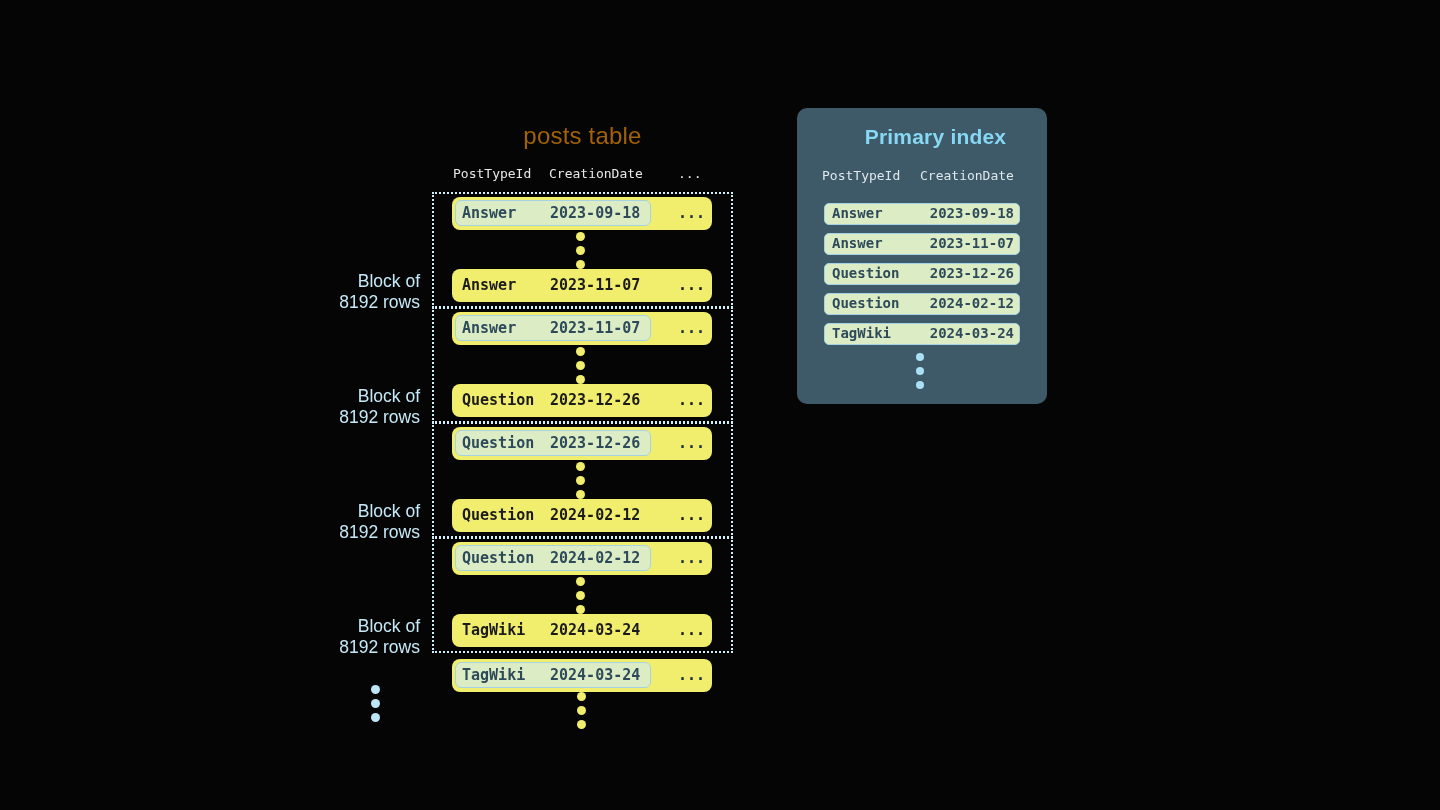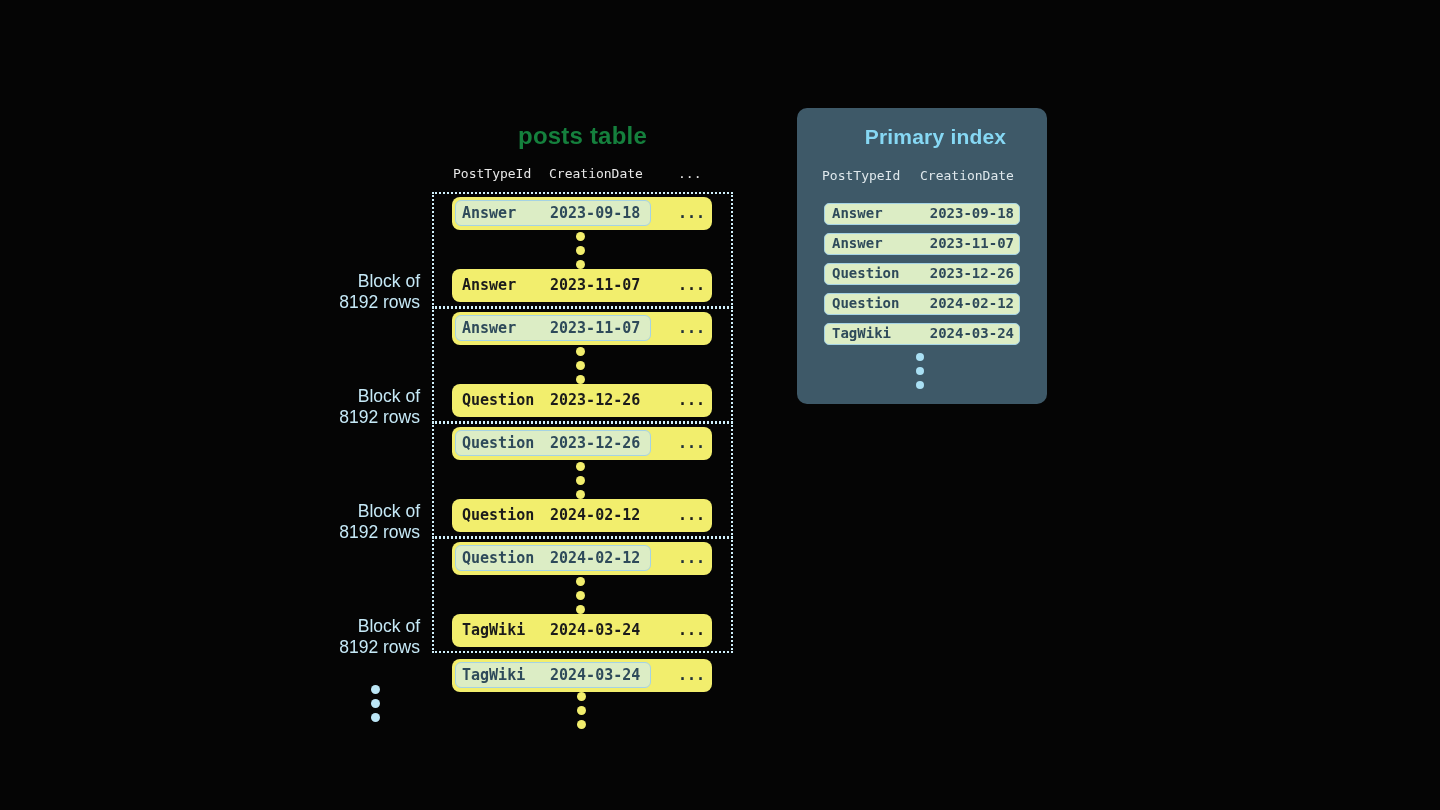--- a/index.html
+++ b/index.html
@@ -7,21 +7,21 @@
   body {
     background:#050505;
     font-family:"Liberation Sans", sans-serif;
     position:relative;
     overflow:hidden;
   }
 
   
   .pt-title {
     position:absolute; left:432px; top:122px; width:301px;
-    text-align:center; color:#15803d; font-size:24px; font-weight:700;
+    text-align:center; color:#a16207; font-size:24px; font-weight:400;
     letter-spacing:0.2px;
   }
   .pt-headers { position:absolute; left:432px; top:166px; width:301px; height:18px; }
   .pt-headers span {
     position:absolute; color:#e8e8e8; font-size:13px; white-space:pre;
     font-family:"DejaVu Sans Mono","Liberation Mono",monospace;
   }
   .pt-headers .h-type { left:21px; }
   .pt-headers .h-date { left:117px; }
   .pt-headers .h-more { left:246px; }

